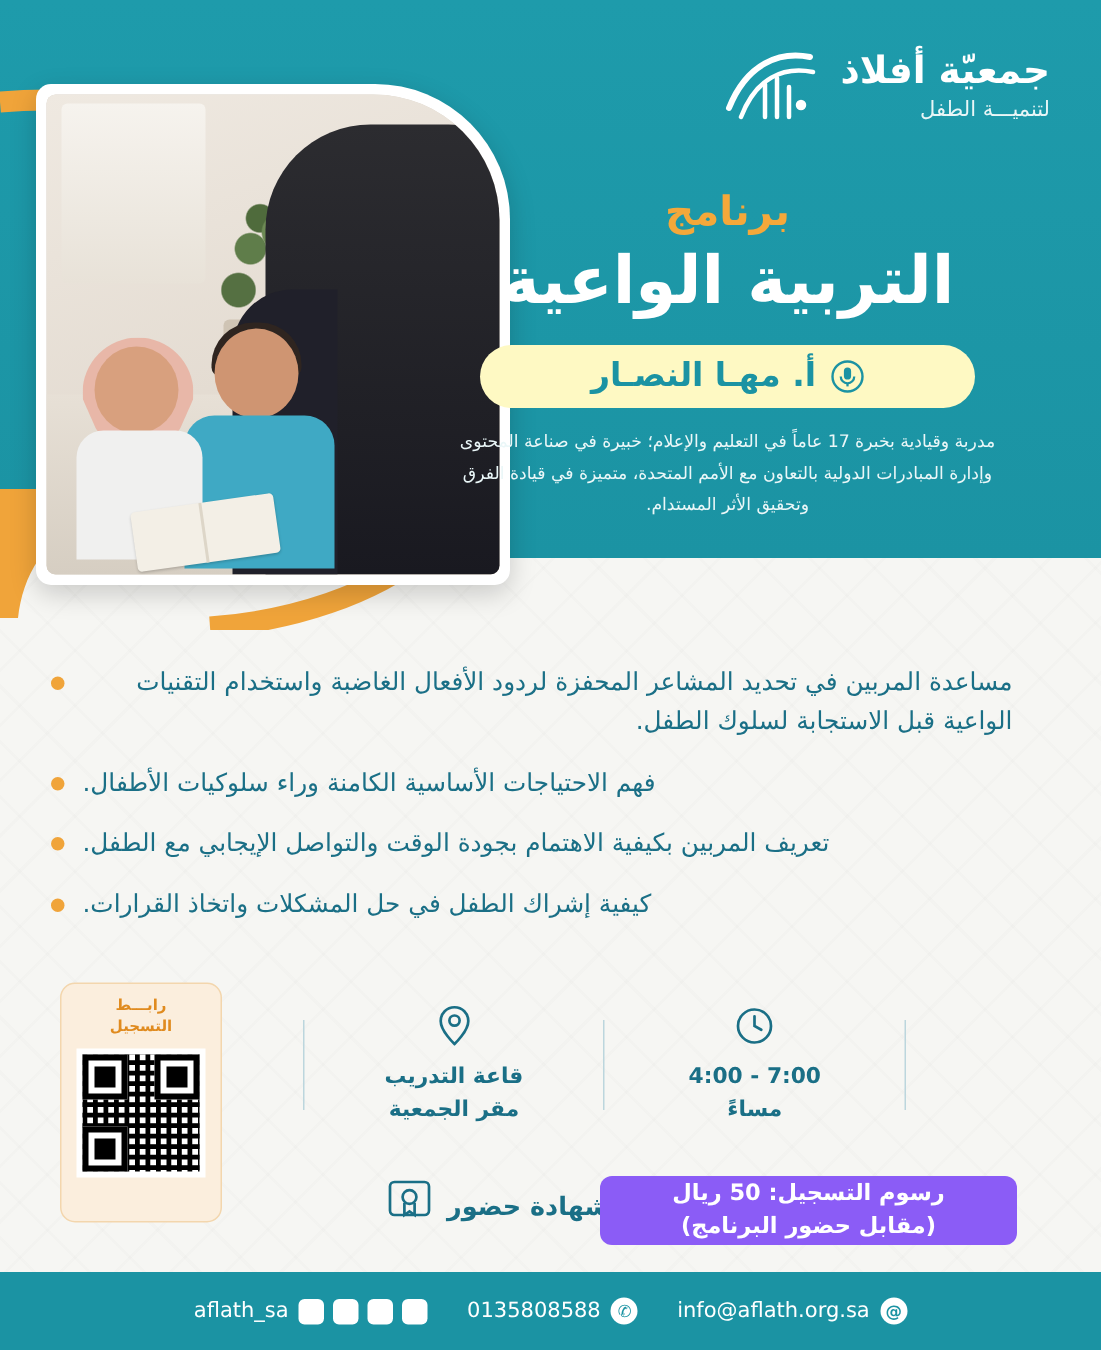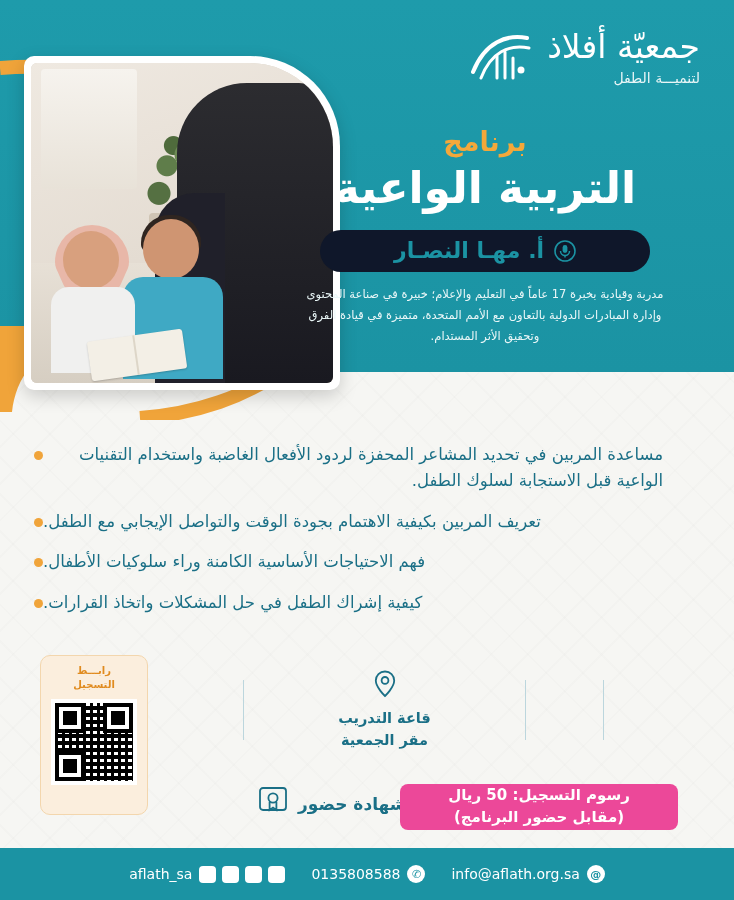--- a/index.html
+++ b/index.html
@@ -30,39 +30,39 @@
     background:
       repeating-linear-gradient(135deg, rgba(0,0,0,0.012) 0 2px, rgba(0,0,0,0) 2px 26px),
       repeating-linear-gradient(45deg, rgba(0,0,0,0.012) 0 2px, rgba(0,0,0,0) 2px 26px),
       #f6f6f3;
   }
   
   .logo-wrap{
     position:absolute;top:26px;right:34px;display:flex;align-items:center;gap:14px;
   }
   .logo-text{text-align:right;color:#ffffff;}
-  .logo-name{font-size:33px;font-weight:normal;letter-spacing:0px;line-height:1.15;}
+  .logo-name{font-size:25px;font-weight:bold;letter-spacing:0px;line-height:1.15;}
   .logo-sub{font-size:14px;letter-spacing:3px;margin-top:4px;color:#e9f6f7;}
   .logo-mark{
     width:66px;height:62px;position:relative;
   }
   .logo-mark svg{display:block;}
   
   .title-col{
     position:absolute;top:126px;right:34px;width:430px;text-align:center;color:#fff;
   }
   .prog-word{
     color:#f4a83a;font-size:27px;font-weight:bold;margin-bottom:6px;
   }
   .prog-title{
     font-size:44px;font-weight:bold;letter-spacing:0;line-height:1.15;
   }
   .speaker-pill{
     margin:16px auto 0;width:330px;height:42px;
-    background:#0f172a;border-radius:21px;
+    background:#fef9c3;border-radius:21px;
     display:flex;align-items:center;justify-content:center;gap:10px;
   }
   .speaker-name{color:#1b93a3;font-size:22px;font-weight:bold;}
   .mic-ico{width:22px;height:22px;}
   .bio{
     margin:12px auto 0;width:372px;color:#eaf7f8;font-size:11.5px;line-height:1.85;text-align:center;
   }
   
   .photo-frame{
     position:absolute;top:56px;left:24px;width:316px;height:334px;
@@ -107,21 +107,21 @@
     position:absolute;left:-6px;top:320px;width:150px;height:96px;
   }
   
   .goals-title{
     position:absolute;top:400px;right:34px;color:#f0a43a;font-size:23px;font-weight:bold;
   }
   .goals{
     position:absolute;top:442px;right:34px;width:666px;
   }
   .goal-row{
-    display:flex;align-items:flex-start;justify-content:flex-end;margin-bottom:14px;
+    display:flex;align-items:flex-start;justify-content:flex-end;gap:12px;margin-bottom:14px;
   }
   .goal-txt{
     color:#1a6f86;font-size:16.5px;line-height:1.6;text-align:right;max-width:620px;
   }
   .bullet{
     flex:0 0 auto;width:9px;height:9px;border-radius:50%;background:#f0a43a;margin-top:9px;
   }
   
   .info-strip{
     position:absolute;top:668px;right:130px;width:566px;display:flex;justify-content:space-between;direction:rtl;
@@ -150,21 +150,21 @@
       linear-gradient(0deg,#000 50%,transparent 50%);
     background-size:7px 7px,7px 7px;
     background-color:#fff;
     position:relative;
   }
   .qr-eye{position:absolute;width:22px;height:22px;border:4px solid #000;background:#fff;}
   .qr-eye i{position:absolute;inset:4px;background:#000;display:block;}
   
   .pill-fee{
     position:absolute;left:400px;top:784px;width:278px;height:46px;
-    background:#ec4899;border-radius:8px;color:#ffffff;
+    background:#8b5cf6;border-radius:8px;color:#ffffff;
     display:flex;flex-direction:column;align-items:center;justify-content:center;
     font-size:15px;font-weight:bold;line-height:1.45;
   }
   .cert{
     position:absolute;left:258px;top:786px;display:flex;align-items:center;gap:10px;color:#1a6f86;
     font-size:17px;font-weight:bold;
   }
   
   .footer{
     position:absolute;left:0;bottom:0;width:734px;height:52px;background:#1b93a3;
@@ -246,38 +246,48 @@
 
     <div class="bio">مدربة وقيادية بخبرة 17 عاماً في التعليم والإعلام؛ خبيرة في صناعة المحتوى وإدارة المبادرات الدولية بالتعاون مع الأمم المتحدة، متميزة في قيادة الفرق وتحقيق الأثر المستدام.</div>
   </div>
 
   <div class="goals">
     <div class="goal-row">
       <div class="goal-txt">مساعدة المربين في تحديد المشاعر المحفزة لردود الأفعال الغاضبة واستخدام التقنيات الواعية قبل الاستجابة لسلوك الطفل.</div>
       <div class="bullet"></div>
     </div>
     <div class="goal-row">
+      <div class="goal-txt">فهم الاحتياجات الأساسية الكامنة وراء سلوكيات الأطفال.</div>
+      <div class="bullet"></div>
+    </div>
+    <div class="goal-row">
       <div class="goal-txt">تعريف المربين بكيفية الاهتمام بجودة الوقت والتواصل الإيجابي مع الطفل.</div>
-      <div class="bullet"></div>
-    </div>
-    <div class="goal-row">
-      <div class="goal-txt">فهم الاحتياجات الأساسية الكامنة وراء سلوكيات الأطفال.</div>
       <div class="bullet"></div>
     </div>
     <div class="goal-row">
       <div class="goal-txt">كيفية إشراك الطفل في حل المشكلات واتخاذ القرارات.</div>
       <div class="bullet"></div>
     </div>
   </div>
 
   <div class="info-strip">
 
 
     <div class="vdiv"></div>
 
+    <div class="info-item">
+      <div class="ico">
+        <svg width="26" height="26" viewBox="0 0 26 26">
+          <circle cx="13" cy="13" r="11" fill="none" stroke="#1a6f86" stroke-width="1.8"></circle>
+          <path d="M13,6.5 L13,13 L17.5,15.5" fill="none" stroke="#1a6f86" stroke-width="1.8" stroke-linecap="round"></path>
+        </svg>
+      </div>
+      <div class="l1 ltr">4:00 - 7:00</div>
+      <div class="l2">مساءً</div>
+    </div>
 
     <div class="vdiv"></div>
 
     <div class="info-item">
       <div class="ico">
         <svg width="22" height="28" viewBox="0 0 22 28">
           <path d="M11,1.5 C5.8,1.5 1.8,5.5 1.8,10.6 C1.8,17.4 11,26 11,26 C11,26 20.2,17.4 20.2,10.6 C20.2,5.5 16.2,1.5 11,1.5 Z" fill="none" stroke="#1a6f86" stroke-width="1.8"></path>
           <circle cx="11" cy="10.4" r="3.4" fill="none" stroke="#1a6f86" stroke-width="1.8"></circle>
         </svg>
       </div>

